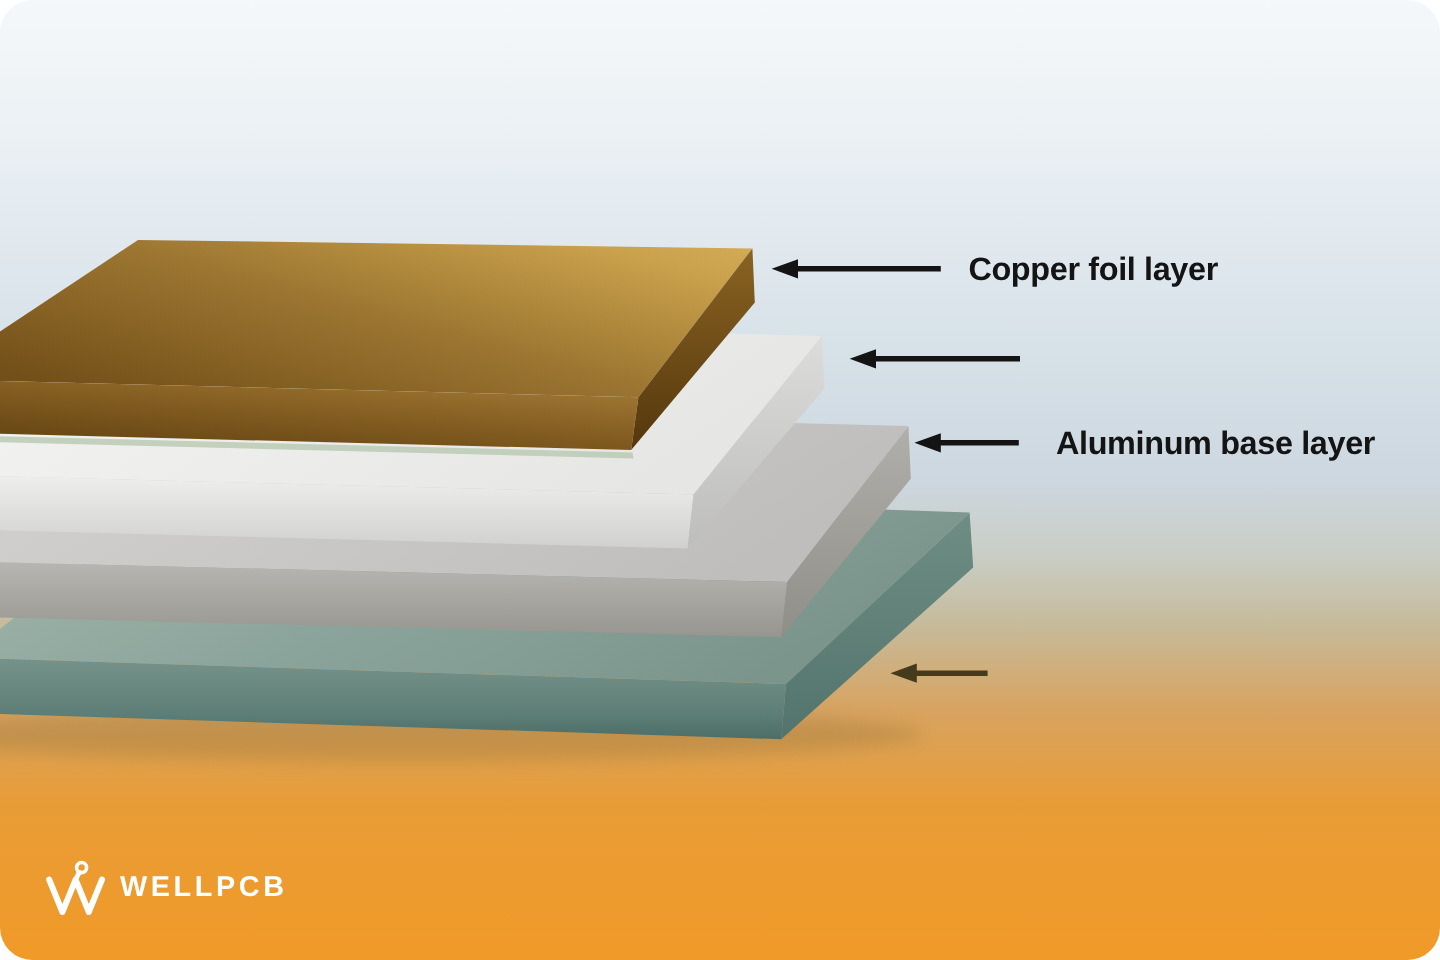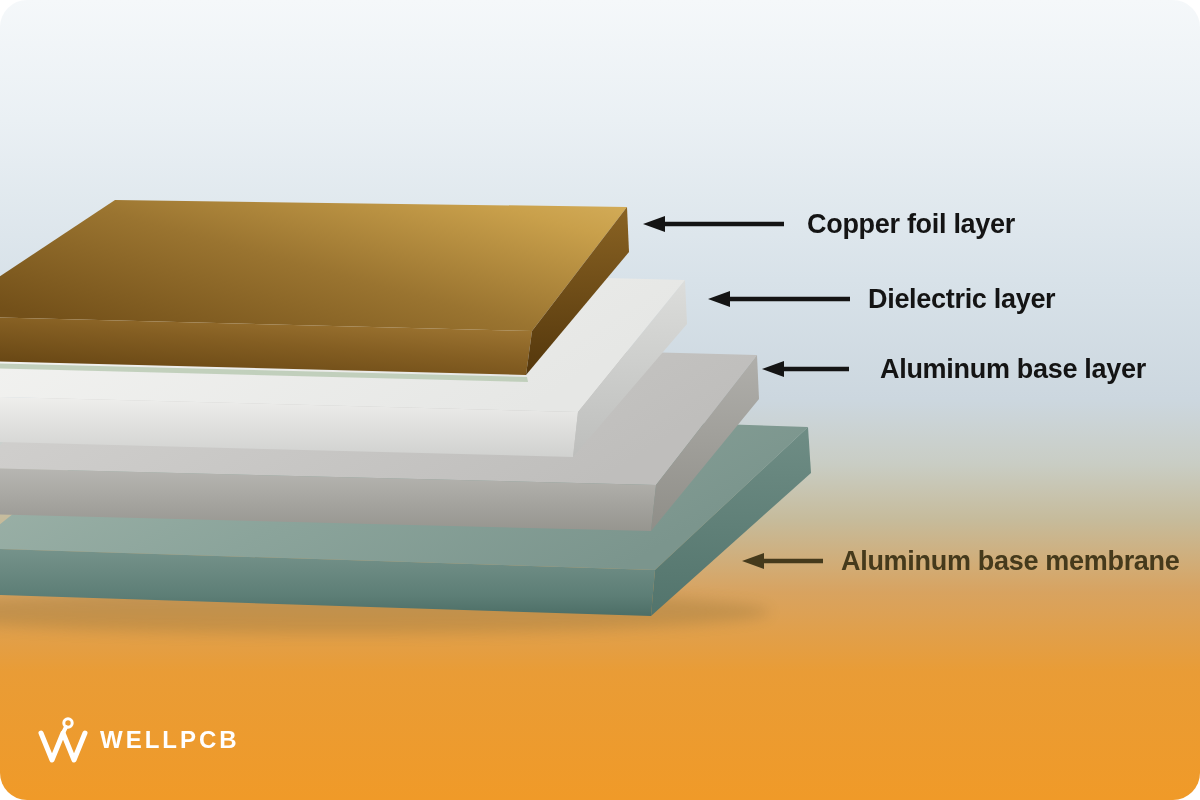--- a/index.html
+++ b/index.html
@@ -158,37 +158,35 @@
       <polygon points="0,9 22,1 22,17" fill="currentColor"></polygon>
     </svg>
     <span class="label">Copper foil layer</span>
   </div>
 
   <div class="annotation annotation--dielectric">
     <svg class="arrow" width="143" height="18" viewBox="0 0 143 18">
       <line x1="16" y1="9" x2="142" y2="9" stroke="currentColor" stroke-width="4.5"></line>
       <polygon points="0,9 22,1 22,17" fill="currentColor"></polygon>
     </svg>
-    <span class="label">Dielectric layer</span>
   </div>
 
   <div class="annotation annotation--aluminum">
     <svg class="arrow" width="88" height="18" viewBox="0 0 88 18">
       <line x1="16" y1="9" x2="87" y2="9" stroke="currentColor" stroke-width="4.5"></line>
       <polygon points="0,9 22,1 22,17" fill="currentColor"></polygon>
     </svg>
     <span class="label">Aluminum base layer</span>
   </div>
 
   <div class="annotation annotation--membrane">
     <svg class="arrow" width="82" height="18" viewBox="0 0 82 18">
       <line x1="16" y1="9" x2="81" y2="9" stroke="currentColor" stroke-width="4.5"></line>
       <polygon points="0,9 22,1 22,17" fill="currentColor"></polygon>
     </svg>
-    <span class="label">Aluminum base membrane</span>
   </div>
 
   <div class="logo">
     <svg class="mark" width="54" height="50" viewBox="0 0 54 50">
       <polyline points="5,18 16,45 27,18 38,45 49,18" fill="none" stroke="#ffffff" stroke-width="5" stroke-linecap="round" stroke-linejoin="round"></polyline>
       <line x1="27" y1="18" x2="30" y2="12" stroke="#ffffff" stroke-width="4" stroke-linecap="round"></line>
       <circle cx="32" cy="8" r="4.2" fill="none" stroke="#ffffff" stroke-width="3"></circle>
     </svg>
     <span class="word">WELLPCB</span>
   </div>

